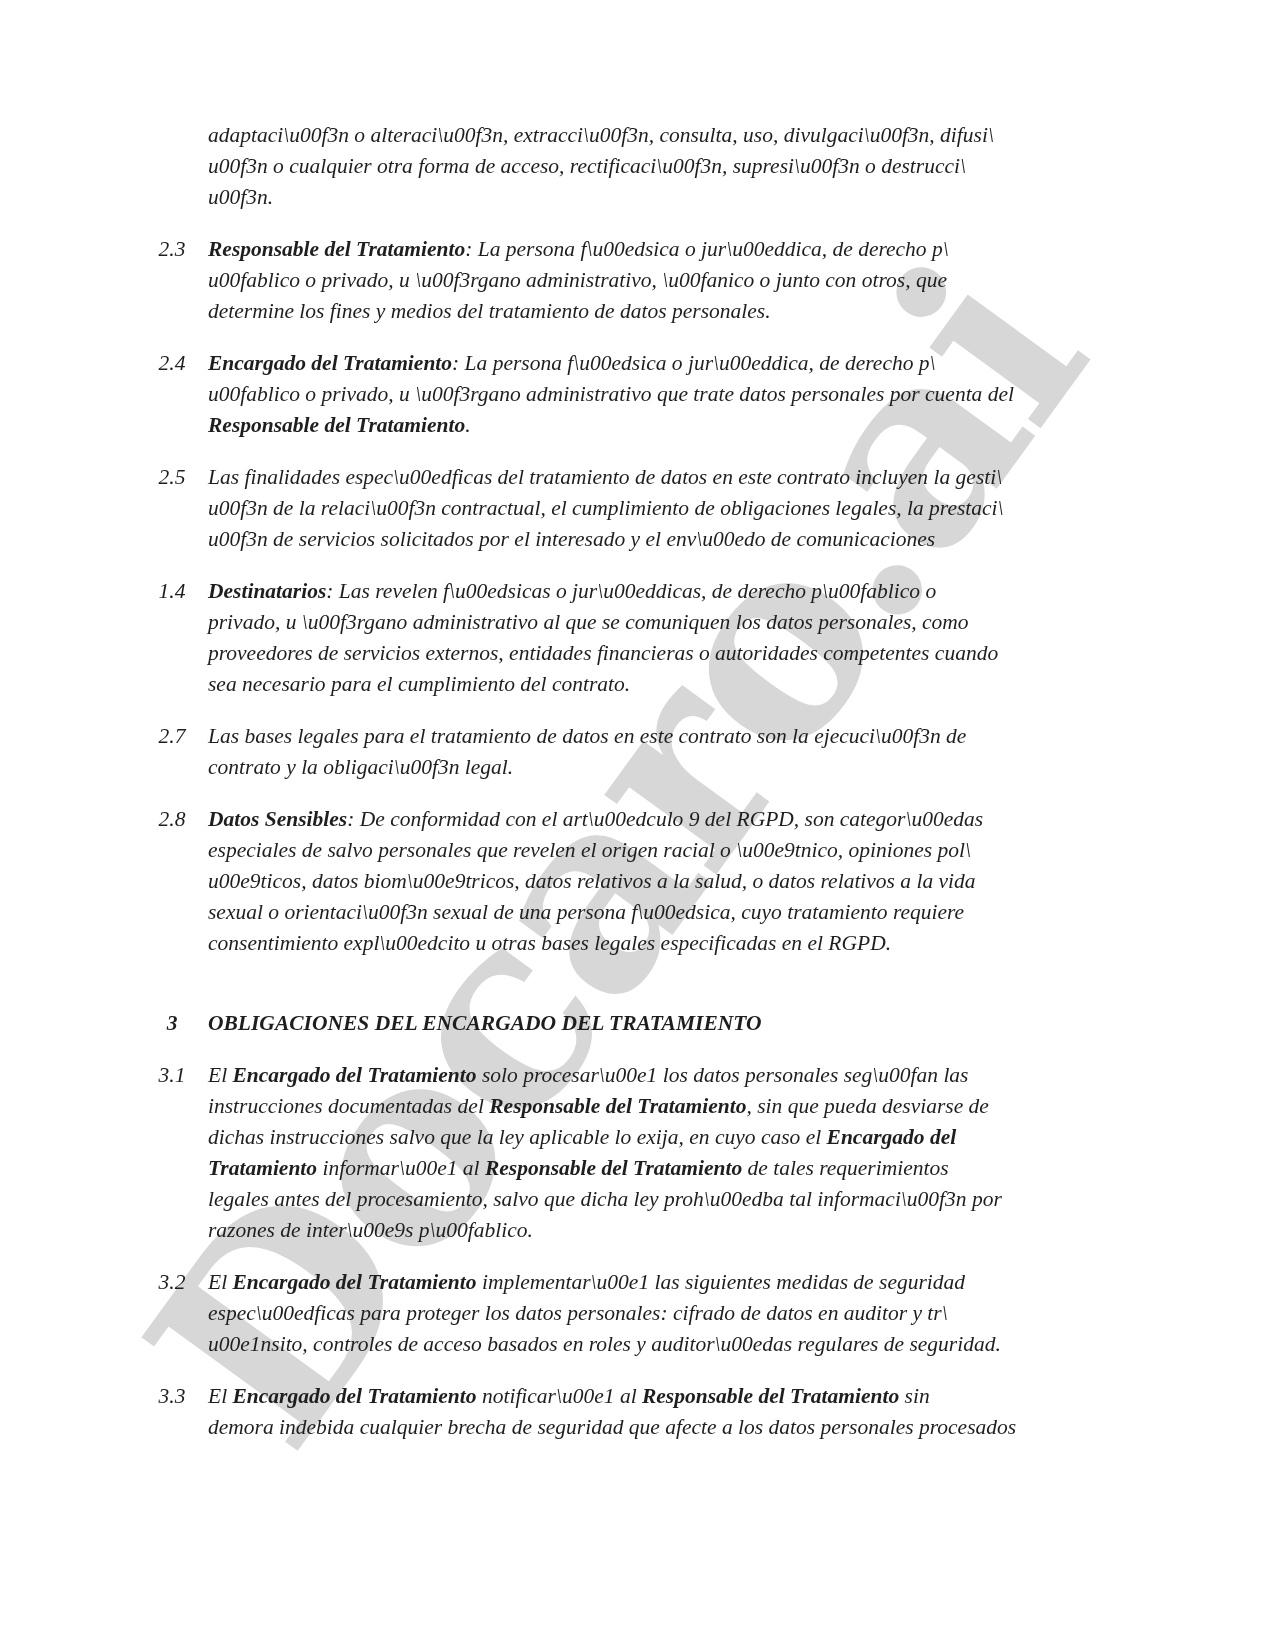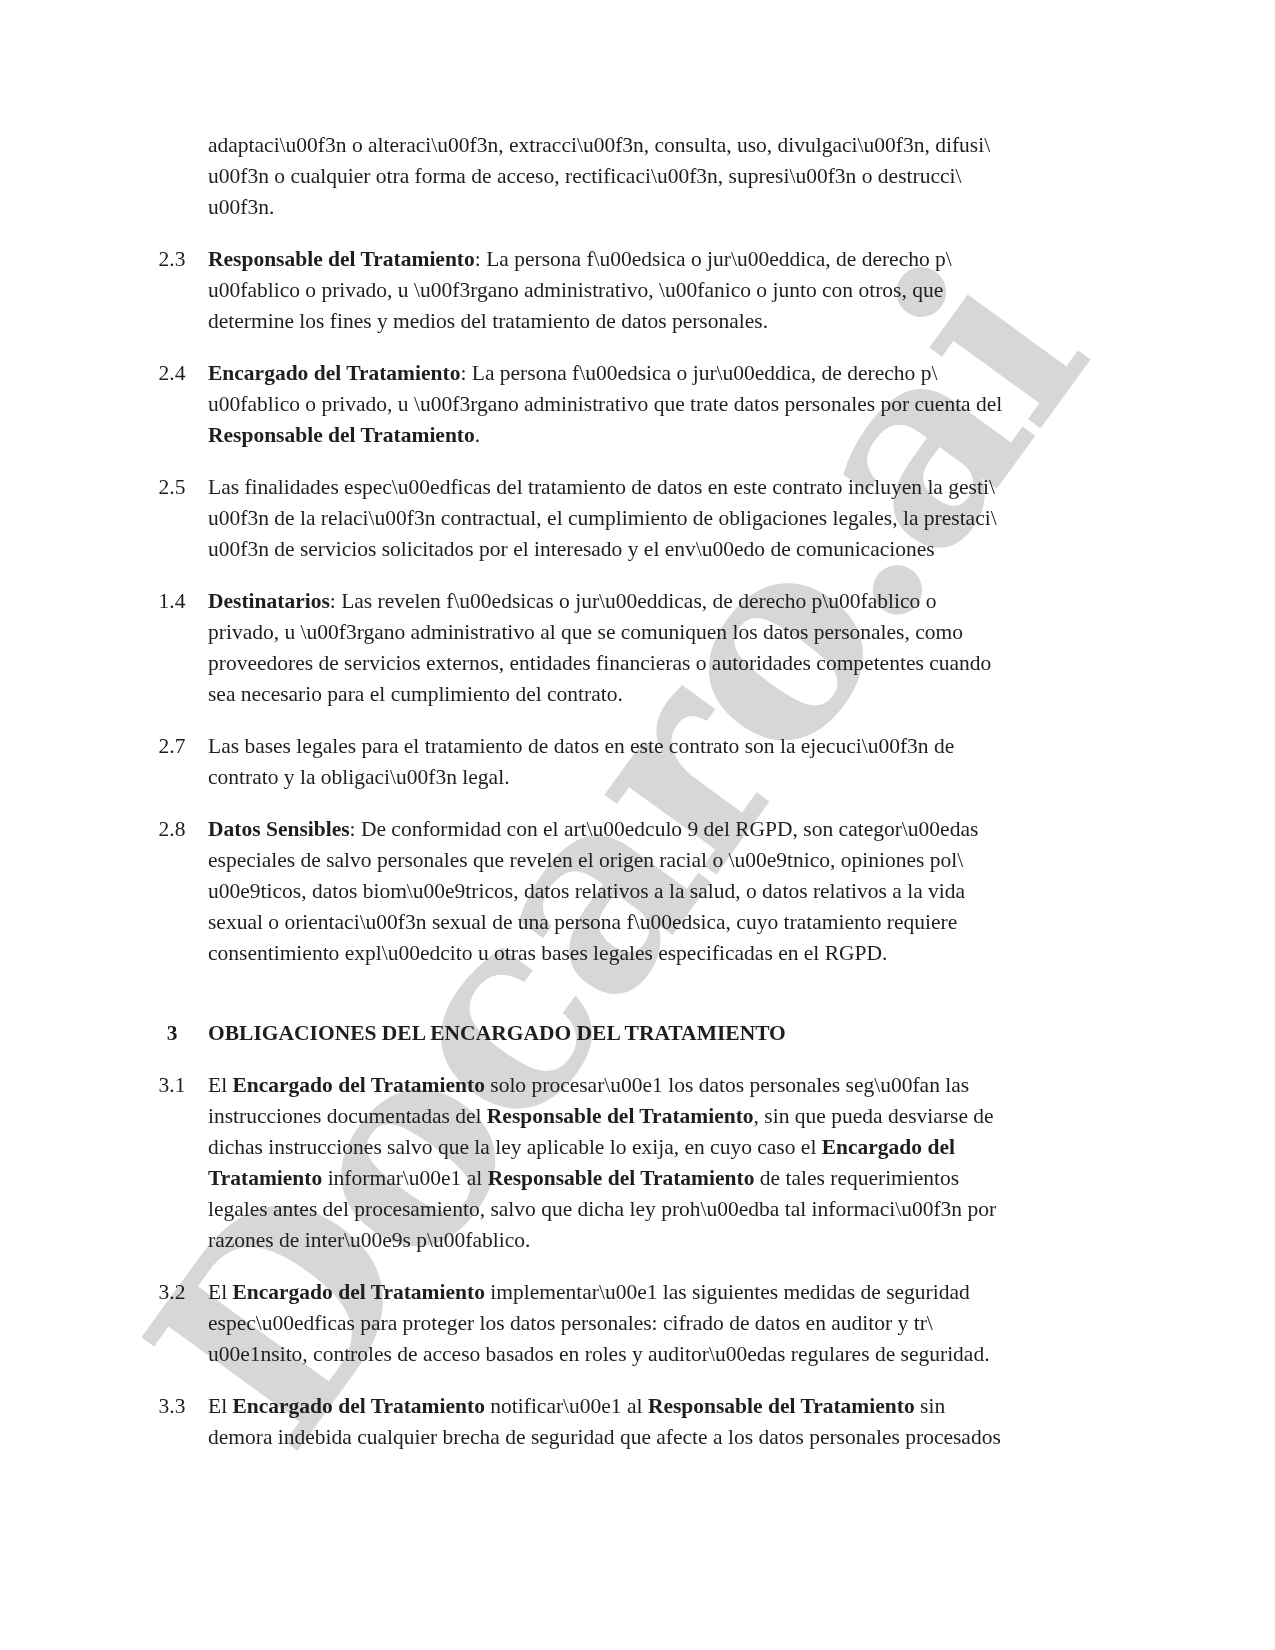--- a/index.html
+++ b/index.html
@@ -25,23 +25,24 @@
     font-weight: bold;
     font-size: 265px;
     letter-spacing: -6px;
     color: #d7d7d7;
     white-space: nowrap;
     z-index: 0;
     user-select: none;
   }
   .content {
     position: absolute;
-    top: 130px;
+    top: 120px;
     left: 157px;
     z-index: 1;
+    font-style: italic;
   }
   .para {
     display: flex;
     margin: 0 0 21px 0;
     font-size: 21.5px;
     line-height: 31px;
   }
   .para .num {
     flex: 0 0 30px;
     width: 30px;

